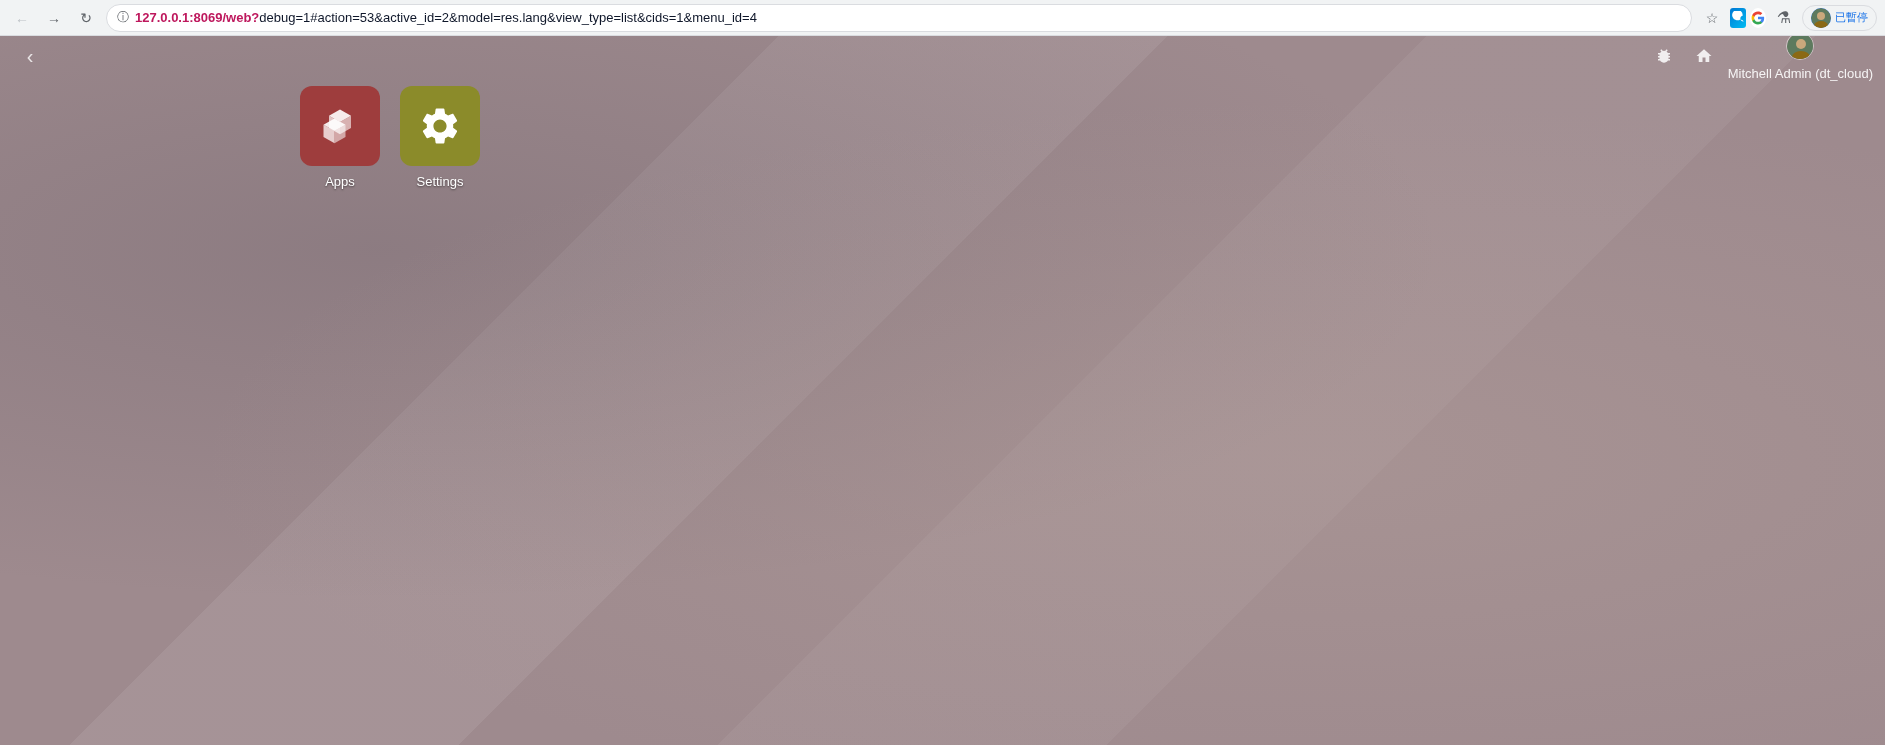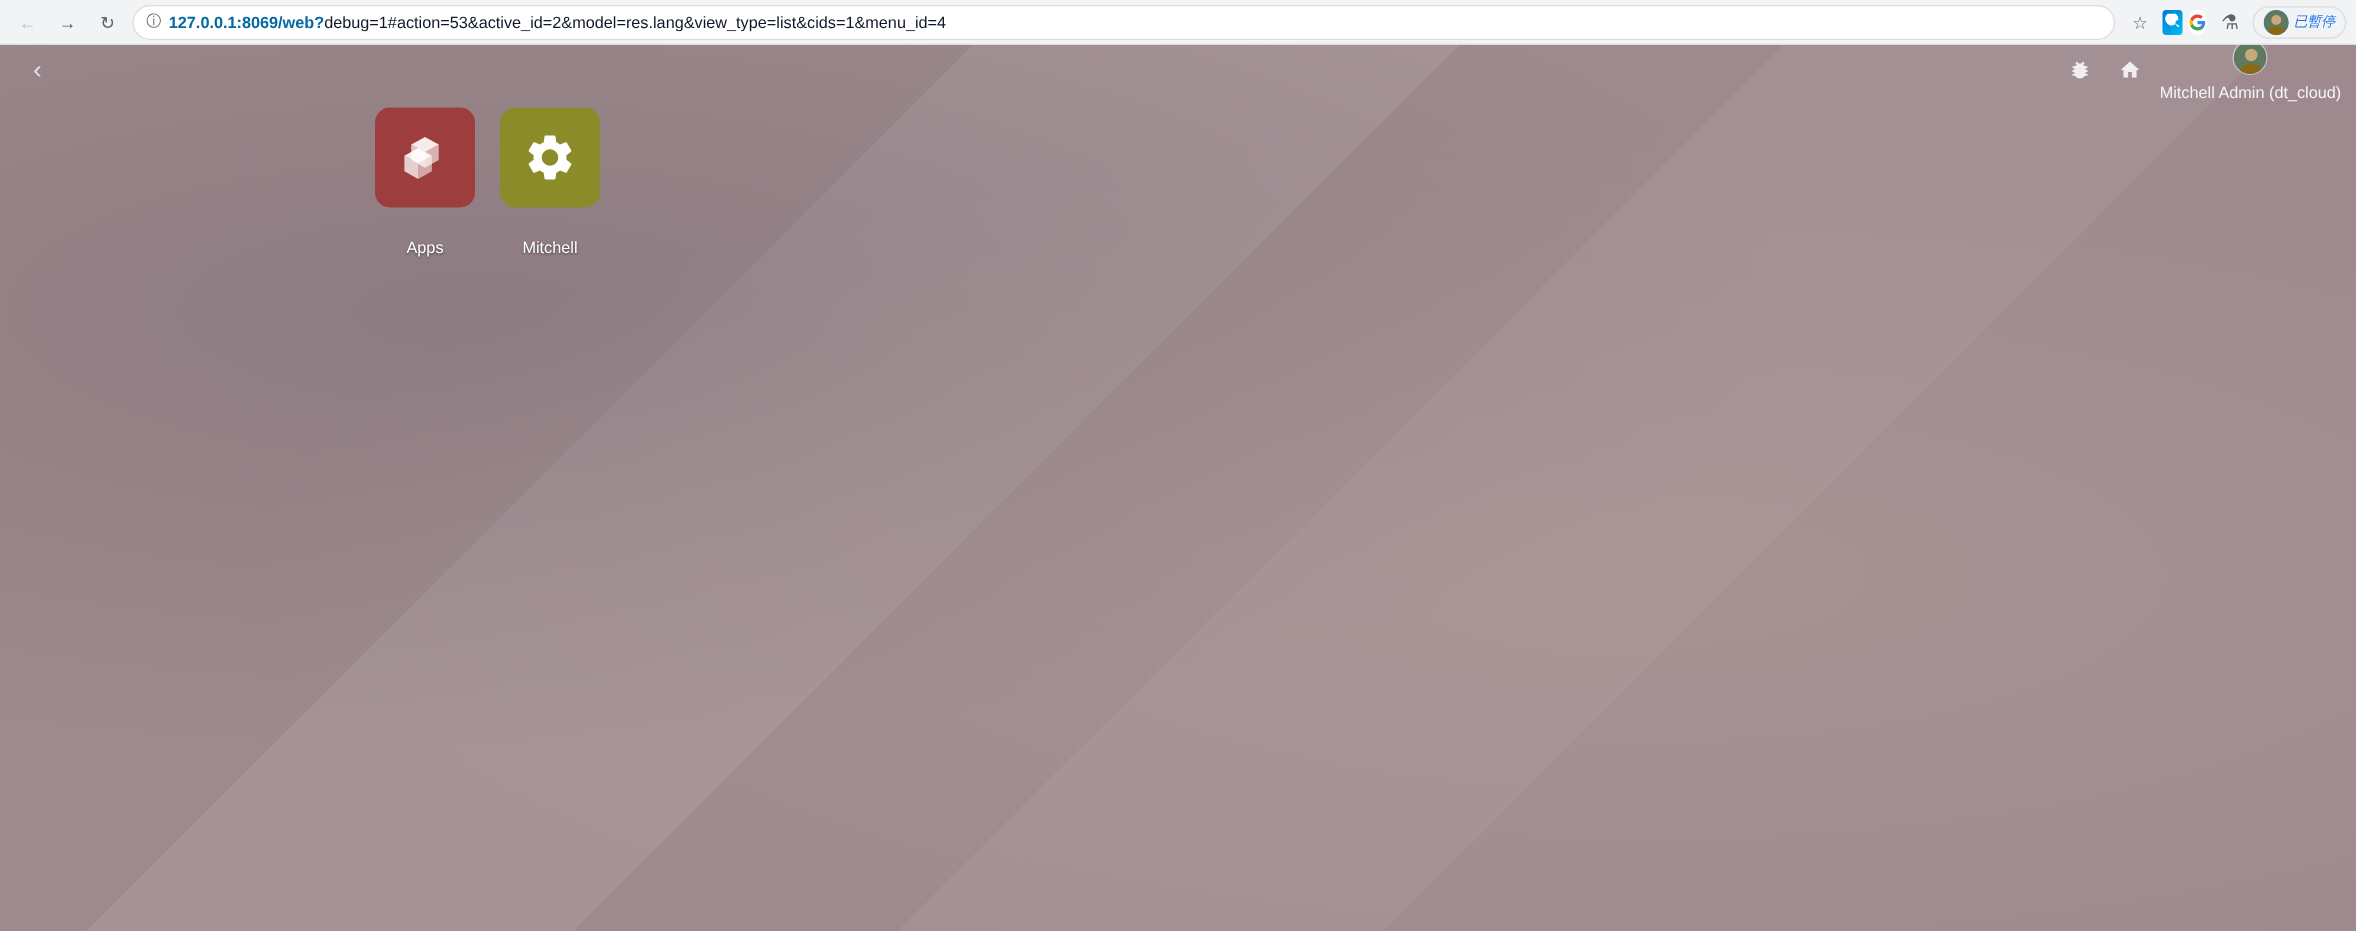--- a/index.html
+++ b/index.html
@@ -281,21 +281,21 @@
       display: flex;
       gap: 20px;
       z-index: 10;
       flex-wrap: wrap;
     }
 
     .app-icon-wrapper {
       display: flex;
       flex-direction: column;
       align-items: center;
-      gap: 24px;
+      gap: 8px;
       cursor: pointer;
     }
 
     .app-icon-box {
       width: 80px;
       height: 80px;
       border-radius: 12px;
       display: flex;
       align-items: center;
       justify-content: center;
@@ -327,21 +327,21 @@
     
     .gear-svg {
       width: 44px;
       height: 44px;
       fill: white;
     }
 
     
     .addr-bold {
       font-weight: bold;
-      color: #0369a1;
+      color: #be185d;
     }
     .addr-normal {
       color: #0f172a;
     }
   </style>
 </head>
 <body>
 
 <div class="browser-chrome">
   <div class="nav-buttons">
@@ -392,21 +392,21 @@
     </button>
 
     <div class="profile-btn">
       <div class="profile-avatar">
         <svg width="20" height="20" viewBox="0 0 20 20">
           <circle cx="10" cy="10" r="10" fill="#5d7a5e"></circle>
           <circle cx="10" cy="8" r="4" fill="#c9a87c"></circle>
           <ellipse cx="10" cy="18" rx="7" ry="5" fill="#8b6914"></ellipse>
         </svg>
       </div>
-      <span style="font-size:11px;color:#1a73e8;font-weight:500;font-style:italic;">已暫停</span>
+      <span style="font-size:11px;color:#1a73e8;font-weight:500;">已暫停</span>
     </div>
   </div>
 </div>
 
 <div class="app-area">
 
   <div class="app-topbar">
     <button class="back-btn" title="Back">
       ‹
     </button>
@@ -454,18 +454,18 @@
       </div>
       <span class="app-icon-label">Apps</span>
     </div>
 
     <div class="app-icon-wrapper">
       <div class="app-icon-box settings-color">
         <svg class="gear-svg" viewBox="0 0 24 24" fill="white">
           <path d="M19.14,12.94c0.04-0.3,0.06-0.61,0.06-0.94c0-0.32-0.02-0.64-0.07-0.94l2.03-1.58c0.18-0.14,0.23-0.41,0.12-0.61 l-1.92-3.32c-0.12-0.22-0.37-0.29-0.59-0.22l-2.39,0.96c-0.5-0.38-1.03-0.7-1.62-0.94L14.4,2.81c-0.04-0.24-0.24-0.41-0.48-0.41 h-3.84c-0.24,0-0.43,0.17-0.47,0.41L9.25,5.35C8.66,5.59,8.12,5.92,7.63,6.29L5.24,5.33c-0.22-0.08-0.47,0-0.59,0.22L2.74,8.87 C2.62,9.08,2.66,9.34,2.86,9.48l2.03,1.58C4.84,11.36,4.8,11.69,4.8,12s0.02,0.64,0.07,0.94l-2.03,1.58 c-0.18,0.14-0.23,0.41-0.12,0.61l1.92,3.32c0.12,0.22,0.37,0.29,0.59,0.22l2.39-0.96c0.5,0.38,1.03,0.7,1.62,0.94l0.36,2.54 c0.05,0.24,0.24,0.41,0.48,0.41h3.84c0.24,0,0.44-0.17,0.47-0.41l0.36-2.54c0.59-0.24,1.13-0.56,1.62-0.94l2.39,0.96 c0.22,0.08,0.47,0,0.59-0.22l1.92-3.32c0.12-0.22,0.07-0.47-0.12-0.61L19.14,12.94z M12,15.6c-1.98,0-3.6-1.62-3.6-3.6 s1.62-3.6,3.6-3.6s3.6,1.62,3.6,3.6S13.98,15.6,12,15.6z"></path>
         </svg>
       </div>
-      <span class="app-icon-label">Mitchell</span>
+      <span class="app-icon-label">Settings</span>
     </div>
 
   </div>
 
 </div>
 
 </body></html>

